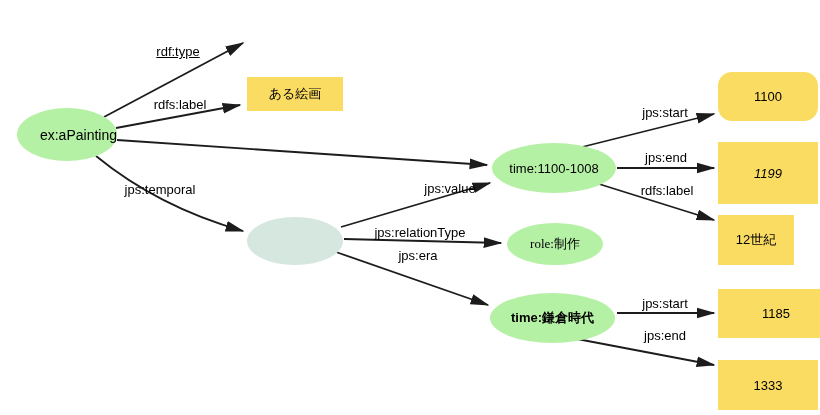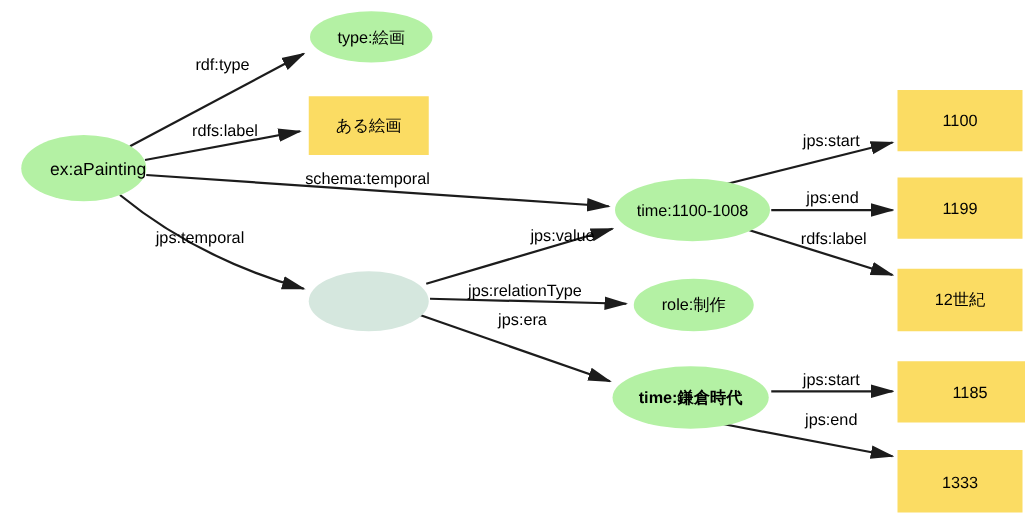--- a/index.html
+++ b/index.html
@@ -65,70 +65,66 @@
     <path class="edge" d="M 341 227 L 490 183" marker-end="url(#arrow)"></path>
     <path class="edge" d="M 344 239 L 501 243" marker-end="url(#arrow)"></path>
     <path class="edge" d="M 336 252 L 488 305" marker-end="url(#arrow)"></path>
     <path class="edge" d="M 574 149 L 714 114" marker-end="url(#arrow)"></path>
     <path class="edge" d="M 617 168 L 714 168" marker-end="url(#arrow)"></path>
     <path class="edge" d="M 599 184 L 714 220" marker-end="url(#arrow)"></path>
     <path class="edge" d="M 617 313 L 714 313" marker-end="url(#arrow)"></path>
     <path class="edge" d="M 572 338 L 714 365" marker-end="url(#arrow)"></path>
   </svg>
 
-  <span class="edge-label" style="left:178px; top:44px;">rdf:type</span>
+  <span class="edge-label" style="left:178px; top:44px;text-decoration:underline;">rdf:type</span>
   <span class="edge-label" style="left:180px; top:97px;">rdfs:label</span>
-  <span class="edge-label" style="left:294px; top:135px;">schema:temporal</span>
   <span class="edge-label" style="left:160px; top:182px;">jps:temporal</span>
   <span class="edge-label" style="left:418px; top:181px;margin-left:32px;">jps:value</span>
   <span class="edge-label" style="left:420px; top:225px;text-align:center;">jps:relationType</span>
   <span class="edge-label" style="left:418px; top:248px;">jps:era</span>
   <span class="edge-label" style="left:665px; top:105px;">jps:start</span>
   <span class="edge-label" style="left:666px; top:150px;">jps:end</span>
   <span class="edge-label" style="left:667px; top:183px;">rdfs:label</span>
   <span class="edge-label" style="left:665px; top:296px;">jps:start</span>
   <span class="edge-label" style="left:665px; top:328px;">jps:end</span>
 
   <div class="node ellipse resource" style="left:17px;  top:108px; width:100px; height:53px; font-size:14px;justify-content:flex-end;">
     <span>ex:aPainting</span>
   </div>
 
-  <div class="node ellipse resource" style="left:248px; top:9px; width:98px; height:41px;">
-    <span>type:絵画</span>
-  </div>
 
-  <div class="node literal" style="left:247px; top:77px; width:96px; height:47px;">
+  <div class="node literal" style="left:247px; top:77px; width:96px; height:34px;">
     <span>ある絵画</span>
   </div>
 
   <div class="node ellipse resource" style="left:492px; top:143px; width:124px; height:50px;">
     <span>time:1100-1008</span>
   </div>
 
   <div class="node ellipse blank" style="left:247px; top:217px; width:96px; height:48px;">
     <span></span>
   </div>
 
-  <div class="node ellipse resource" style="left:507px; top:223px; width:96px; height:42px;">
+  <div class="node ellipse resource" style="left:507px; top:223px; width:96px; height:42px;font-family:Liberation Serif, serif;">
     <span>role:制作</span>
   </div>
 
   <div class="node ellipse resource" style="left:490px; top:293px; width:125px; height:50px;font-weight:bold;">
     <span>time:鎌倉時代</span>
   </div>
 
-  <div class="node literal" style="left:718px; top:72px; width:100px; height:49px;">
+  <div class="node literal" style="left:718px; top:72px; width:100px; height:49px;border-radius:14px;">
     <span>1100</span>
   </div>
 
-  <div class="node literal" style="left:718px; top:142px; width:100px; height:49px;">
+  <div class="node literal" style="left:718px; top:142px; width:100px; height:62px;font-style:italic;">
     <span>1199</span>
   </div>
 
-  <div class="node literal" style="left:718px; top:215px; width:100px; height:50px;">
+  <div class="node literal" style="left:718px; top:215px; width:76px; height:50px;">
     <span>12世紀</span>
   </div>
 
   <div class="node literal" style="left:718px; top:289px; width:116px; height:49px;">
     <span>1185</span>
   </div>
 
   <div class="node literal" style="left:718px; top:360px; width:100px; height:50px;text-align:right;">
     <span>1333</span>
   </div>

